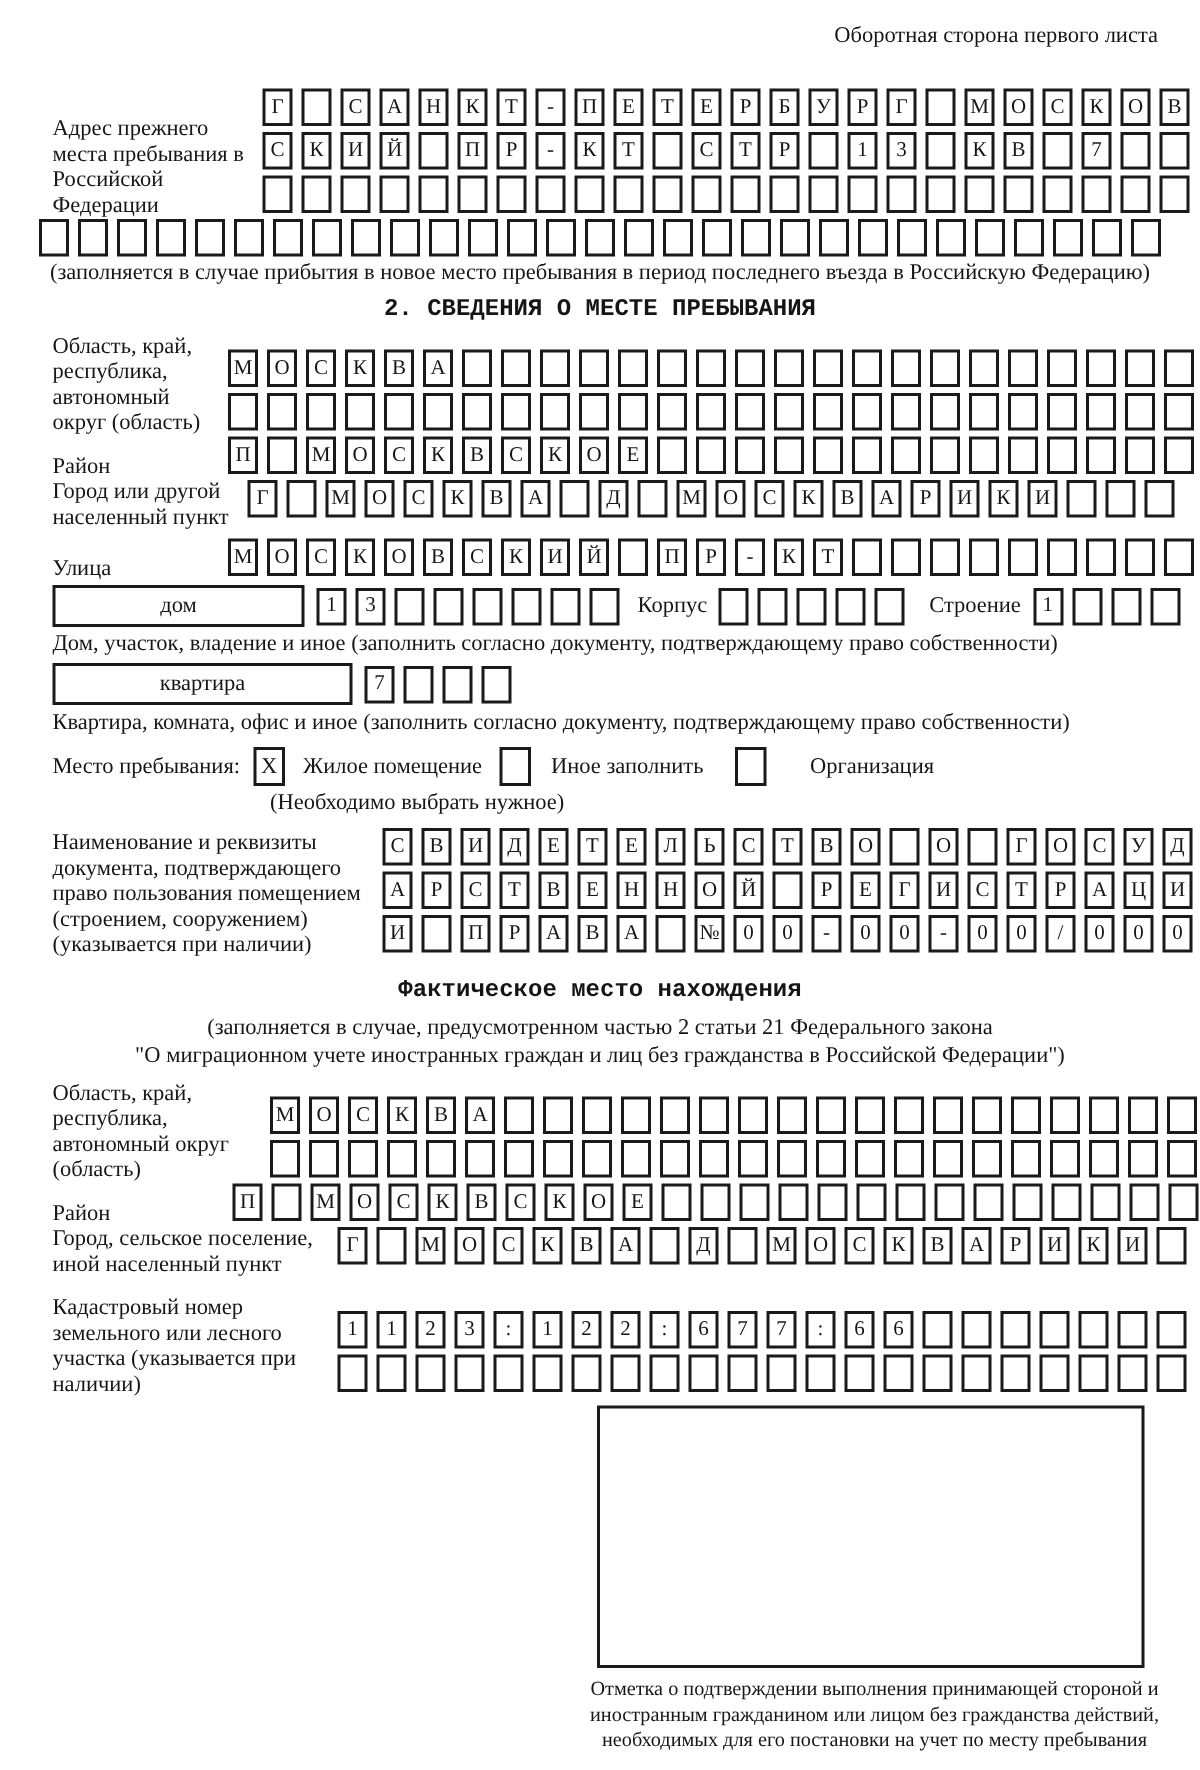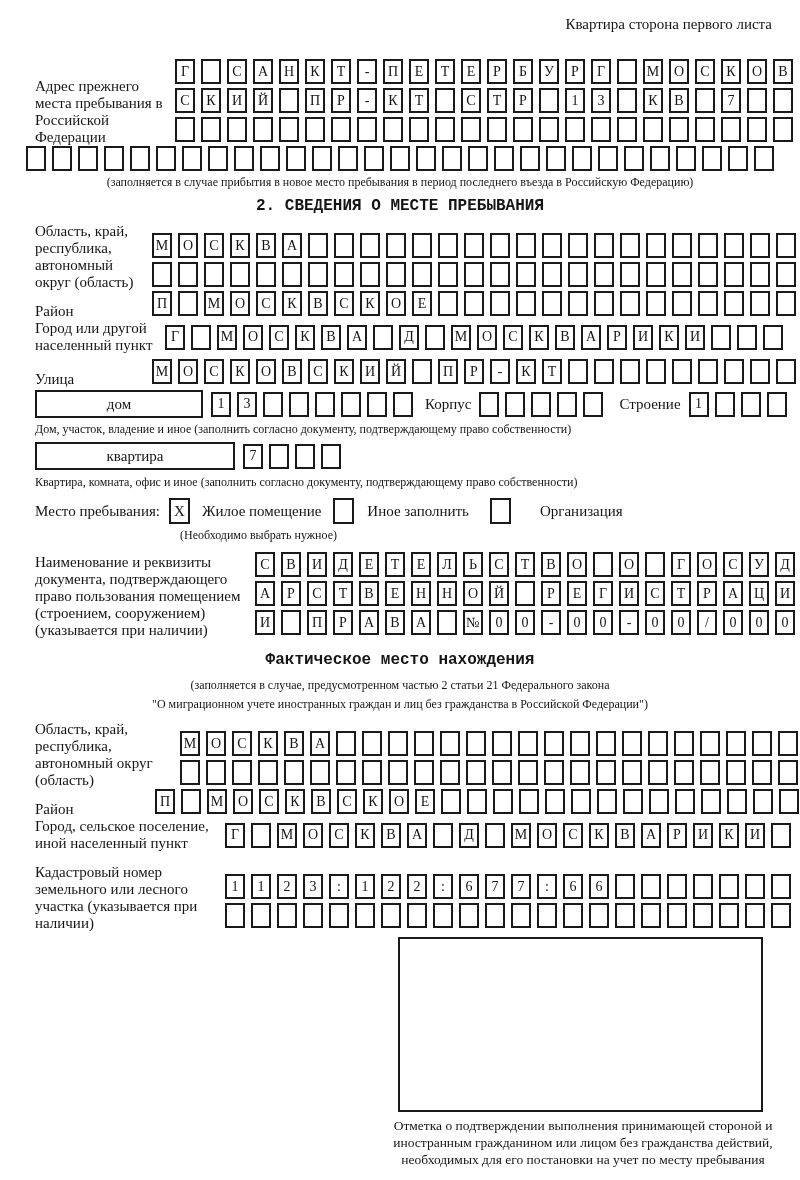--- a/index.html
+++ b/index.html
@@ -8,52 +8,52 @@
     width:800px;height:1180px;
     box-sizing:border-box;
     padding:0 0 0 35px;
     background:#fff;
     color:#151515;
     font-family:"Liberation Serif","DejaVu Serif",serif;
     overflow:hidden;
   }
   .hdr{margin-top:16px;padding-right:28px;text-align:right;font-size:15px;}
   .field{display:flex;align-items:flex-end;}
-  .field.center{align-items:center;}
+  .field.center{align-items:flex-start;}
   .flabel{font-size:15px;line-height:17px;box-sizing:border-box;padding-right:6px;flex:0 0 auto;}
   .rowstack{display:flex;flex-direction:column;}
   .cellrow{display:flex;gap:6px;margin-bottom:4px;}
   .cell{
     box-sizing:border-box;flex:0 0 20px;width:20px;height:25px;
     border:2px solid #1a1a1a;background:#fff;
     display:flex;align-items:center;justify-content:center;
     font-size:14px;line-height:1;
   }
-  .caption{font-size:12px;line-height:15px;}
+  .caption{font-size:15px;line-height:15px;}
   .caption.c{text-align:center;margin-left:-35px;width:800px;}
   .sectitle{margin-left:-35px;width:800px;text-align:center;font-weight:bold;font-size:16px;font-family:Liberation Mono, monospace;}
   .widebox{
     box-sizing:border-box;border:2px solid #1a1a1a;height:28px;
     display:flex;align-items:center;justify-content:center;font-size:15px;
   }
   .houserow{display:flex;align-items:center;}
   .inlbl{font-size:15px;}
   .chk{
     box-sizing:border-box;width:21px;height:26px;border:2px solid #1a1a1a;
     display:flex;align-items:center;justify-content:center;font-size:15px;flex:0 0 21px;
   }
   .stampbox{box-sizing:border-box;border:2px solid #1a1a1a;background:#fff;}
   .stampcap{font-size:13.5px;line-height:17px;text-align:center;}
 </style>
 </head>
 <body>
 
 <div class="page">
 
-  <div class="hdr">Квартира сторона первого листа</div>
+  <div class="hdr">Оборотная сторона первого листа</div>
 
   <div class="field" style="margin-top:26px">
     <div class="flabel" style="width:140px">Адрес прежнего места пребывания в Российской Федерации</div>
     <div class="rowstack">
       <div class="cellrow">
           <span class="cell">Г</span>
           <span class="cell"></span>
           <span class="cell">С</span>
           <span class="cell">А</span>
           <span class="cell">Н</span>

